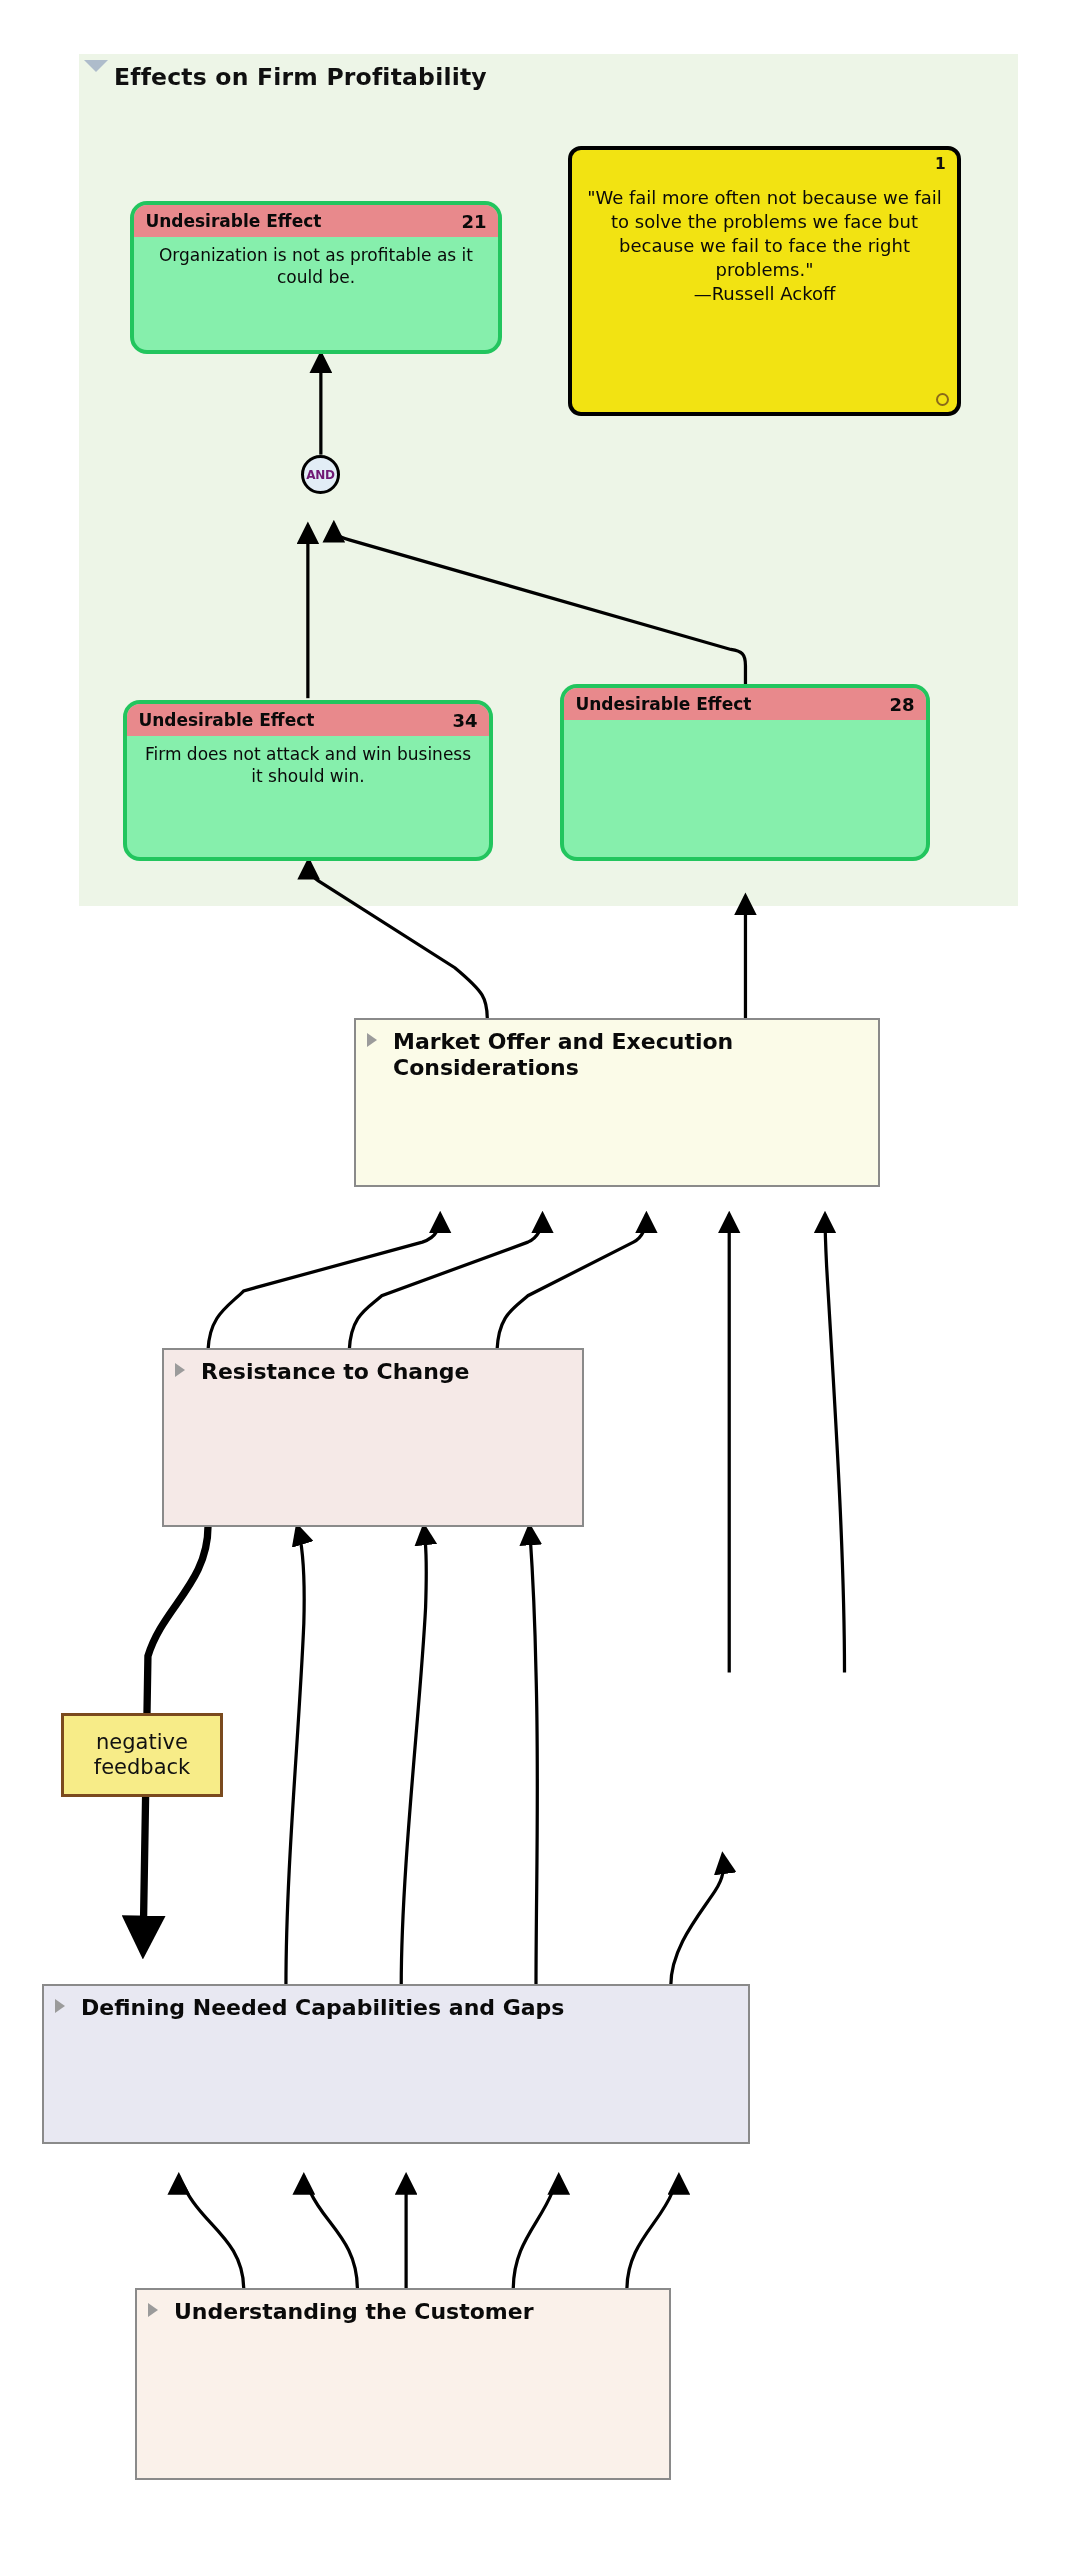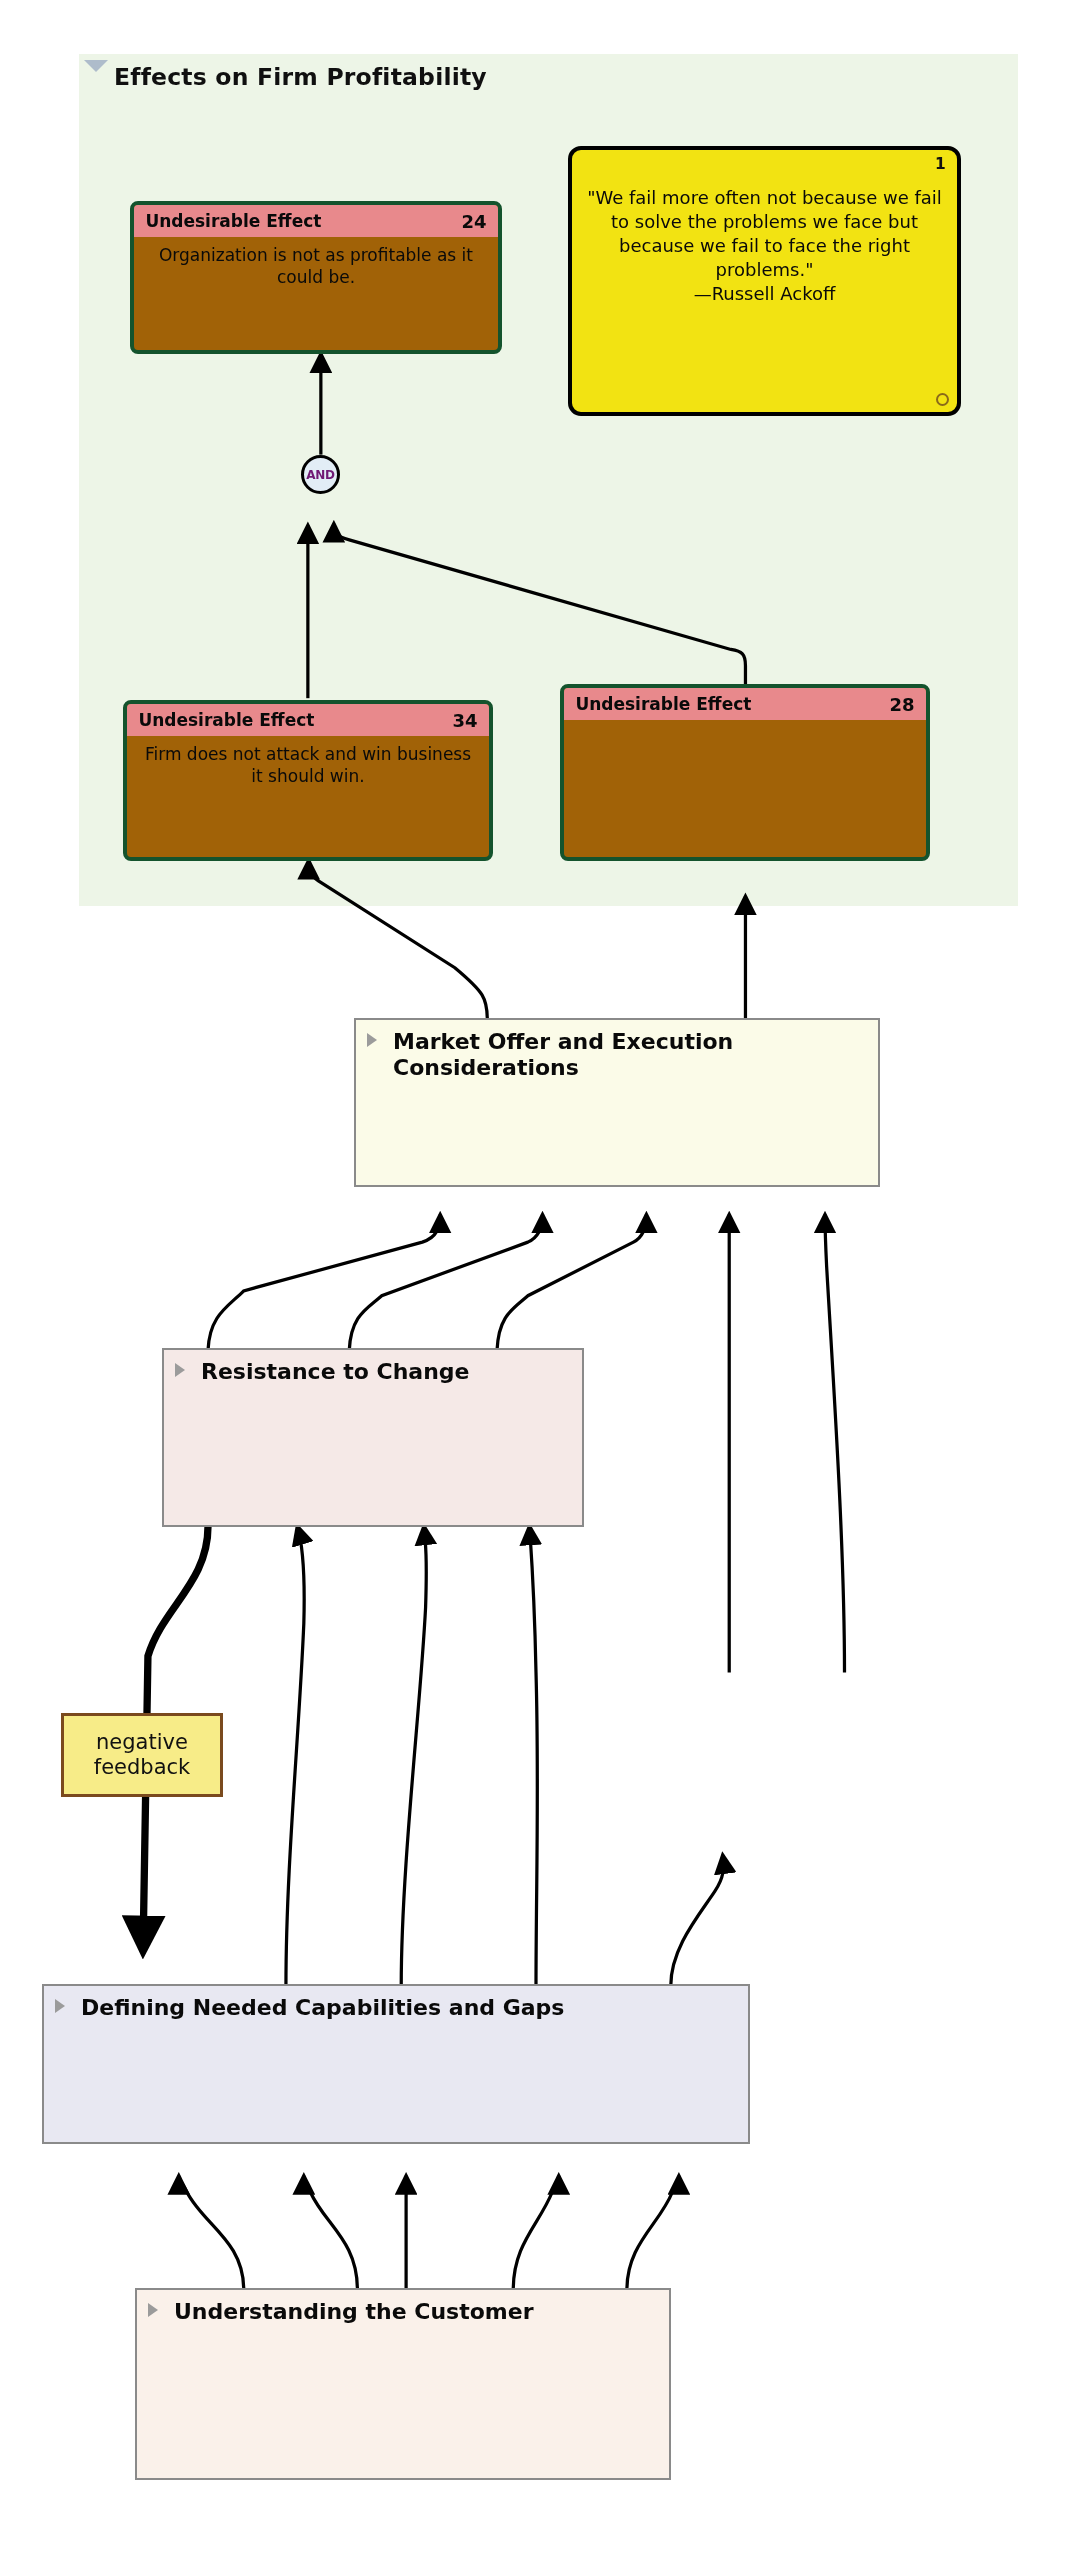--- a/index.html
+++ b/index.html
@@ -44,23 +44,23 @@
     position: absolute;
     width: 0; height: 0;
     border-left: 12px solid transparent;
     border-right: 12px solid transparent;
     border-top: 12px solid #aebccb;
   }
 
   
   .ue-card {
     position: absolute;
-    border: 4px solid #14532d;
-    border-radius: 8px;
-    background: #a16207;
+    border: 4px solid #22c55e;
+    border-radius: 17px;
+    background: #86efac;
     overflow: hidden;
     box-sizing: border-box;
   }
   .ue-head {
     height: 32px;
     background: #e8898c;
     display: flex;
     align-items: center;
     justify-content: space-between;
     padding: 0 11.4px;
@@ -240,21 +240,21 @@
     <path d="M 300,2820 C 300,2760 250,2740 230,2700 C 220,2680 220,2690 220,2680" stroke="#000" stroke-width="4" fill="none" marker-end="url(#arw)"></path>
     <path d="M 440,2820 C 440,2760 400,2740 382,2700 C 374,2684 374,2690 374,2680" stroke="#000" stroke-width="4" fill="none" marker-end="url(#arw)"></path>
     <path d="M 500,2820 L 500,2680" stroke="#000" stroke-width="4" fill="none" marker-end="url(#arw)"></path>
     <path d="M 632,2820 C 632,2764 664,2740 680,2700 C 688,2684 688,2690 688,2680" stroke="#000" stroke-width="4" fill="none" marker-end="url(#arw)"></path>
     <path d="M 772,2820 C 772,2764 812,2740 828,2700 C 836,2684 836,2690 836,2680" stroke="#000" stroke-width="4" fill="none" marker-end="url(#arw)"></path>
   </svg>
 
   <div class="ue-card" style="left:130px; top:201px; width:372px; height:153px;">
     <div class="ue-head">
       <span class="ue-head-label">Undesirable Effect</span>
-      <span class="ue-head-num">24</span>
+      <span class="ue-head-num">21</span>
     </div>
     <div class="ue-body" style="height:115px;">
       <span class="ue-body-text">Organization is not as profitable as it could be.</span>
     </div>
   </div>
 
   <div class="note" style="left:568px; top:146px; width:393px; height:270px;">
     <span class="note-num">1</span>
     <div class="note-text">
       <span>"We fail more often not because we fail to solve the problems we face but because we fail to face the right problems."</span>

